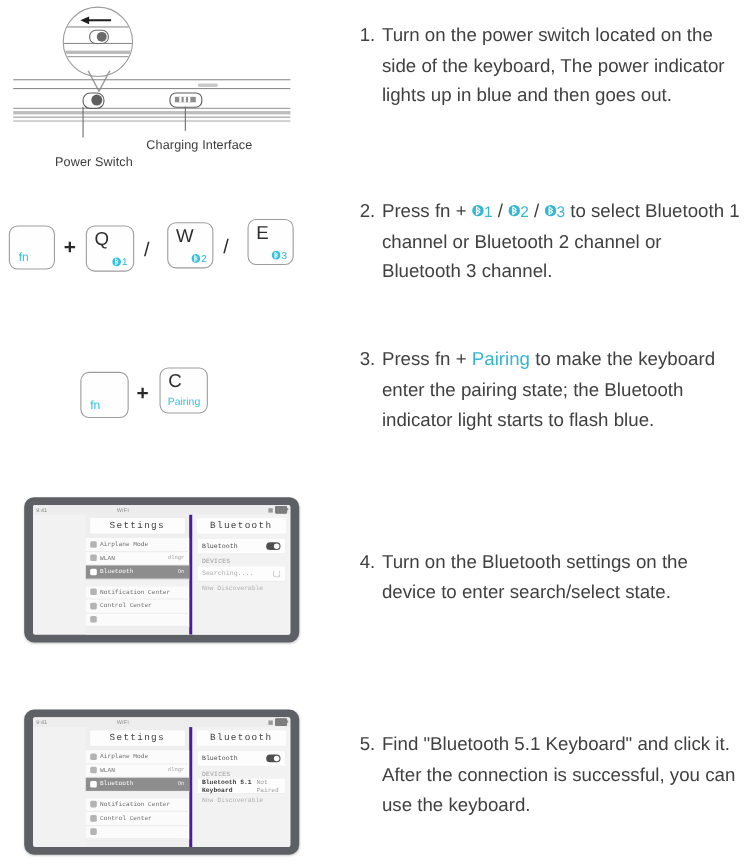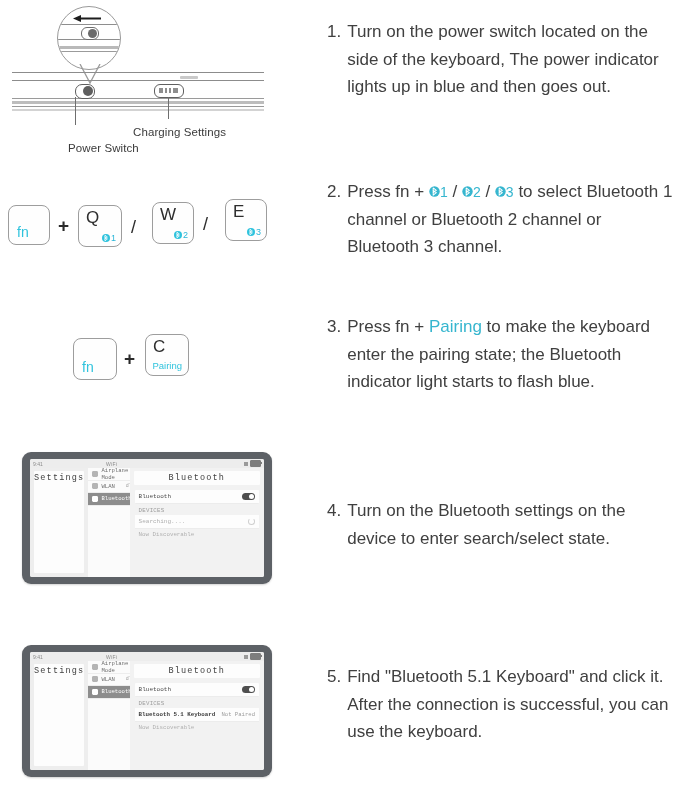--- a/index.html
+++ b/index.html
@@ -74,21 +74,21 @@
   }
   .key .kchar{
     position:absolute;left:7px;top:2px;font-size:17px;color:#2d2d2d;
     font-family:"Liberation Sans",sans-serif;
   }
   .key .ksub{
     position:absolute;right:5px;bottom:3px;font-size:9px;color:#29b6d8;
     display:flex;align-items:center;gap:1px;
   }
   .key .kfn{
-    position:absolute;left:8px;bottom:4px;font-size:14px;color:#2fc3dd;
+    position:absolute;left:8px;bottom:4px;font-size:11px;color:#2fc3dd;
   }
   .key .kpair{
     position:absolute;right:6px;bottom:4px;font-size:9.5px;color:#2fc3dd;
   }
   .plus{position:absolute;font-size:19px;color:#2b2b2b;font-weight:600;}
   .slash{position:absolute;font-size:18px;color:#2b2b2b;}
 
   .bticon{display:inline-block;vertical-align:middle;}
 
   
@@ -111,21 +111,21 @@
     font-size:5px;color:#8a8a8a;padding:0 3px;background:#ededed;
   }
   .st-left{display:flex;align-items:center;gap:1.5px;}
   .st-mid{margin-left:auto;margin-right:auto;letter-spacing:.3px;}
   .st-right{margin-left:auto;display:flex;align-items:center;gap:2px;}
   .batt{width:9px;height:4.5px;border:.7px solid #7d7d7d;border-radius:1px;position:relative;background:#7d7d7d;}
   .batt:after{content:"";position:absolute;right:-2px;top:1px;width:1.2px;height:2px;background:#7d7d7d;}
   .sig{width:4px;height:4px;background:#9a9a9a;}
 
   .tb-body{flex:1;display:flex;min-height:0;}
-  .tb-side{width:40%;background:#eeeeee;display:flex;flex-direction:row;border-right:6px solid #4c1d95;}
+  .tb-side{width:40%;background:#eeeeee;display:flex;flex-direction:column;border-right:3px solid #4c1d95;margin-left:48px;}
   .tb-main{flex:1;background:#f2f2f2;display:flex;flex-direction:column;}
 
   .panel-title{
     background:#fdfdfd;margin:3px 4px 4px 4px;border-radius:1px;
     text-align:center;font-size:8.5px;color:#404040;letter-spacing:1.2px;
     padding:2px 0;font-family:"Liberation Mono",monospace;
   }
   .side-group{background:#fbfbfb;}
   .side-row{
     display:flex;align-items:center;gap:3px;
@@ -213,22 +213,22 @@
           <div class="usb-pins">
             <i style="left:4px"></i>
               <i style="left:8px"></i>
               <i style="left:12px"></i>
           </div>
         </div>
       </div>
 
       <div class="lead" style="left:75px;top:97px;height:28px;"></div>
       <div class="lead" style="left:168px;top:97px;height:22px;"></div>
-      <span class="lbl" style="left:68px;top:142px;">Power Switch</span>
-      <span class="lbl" style="left:133px;top:126px;">Charging  Settings</span>
+      <span class="lbl" style="left:50px;top:142px;">Power Switch</span>
+      <span class="lbl" style="left:133px;top:126px;">Charging  Interface</span>
     </div>
 
     <div class="fig-keys">
       <div class="key" style="left:8px;top:15px;width:42px;height:40px;">
         <span class="kfn">fn</span>
       </div>
       <span class="plus" style="left:58px;top:25px;">+</span>
 
       <div class="key" style="left:78px;top:15px;width:44px;height:42px;">
         <span class="kchar">Q</span>

